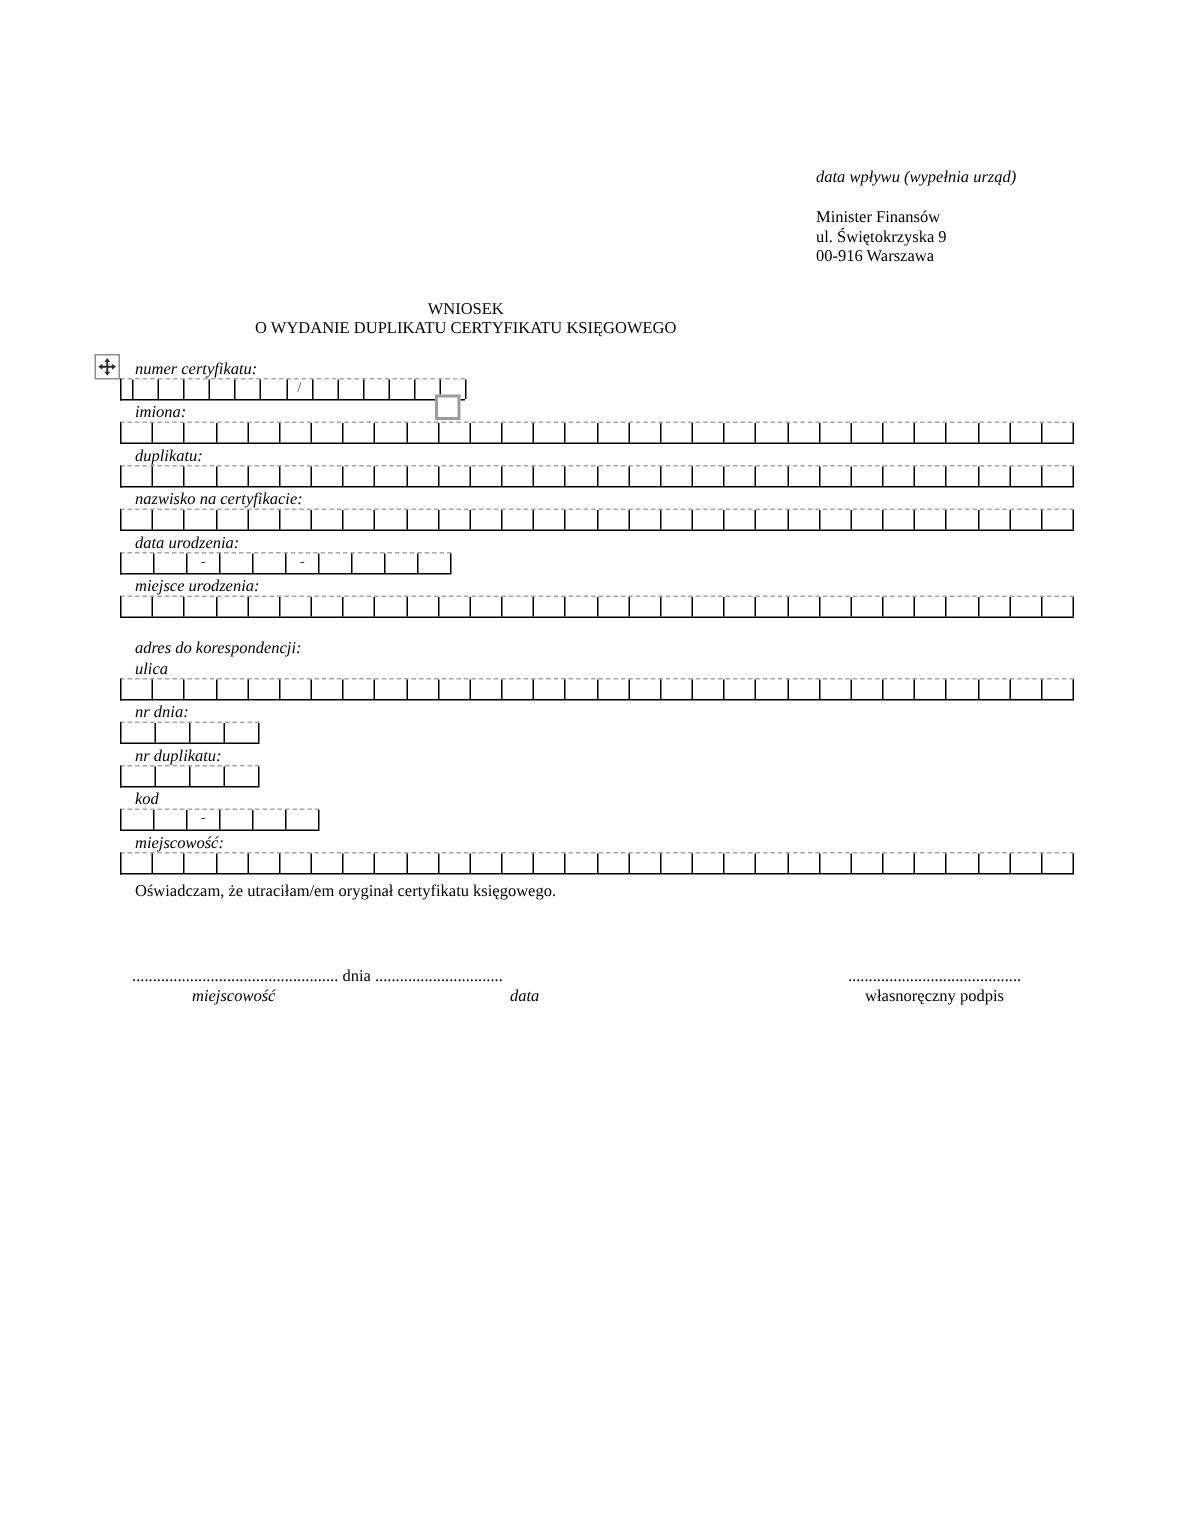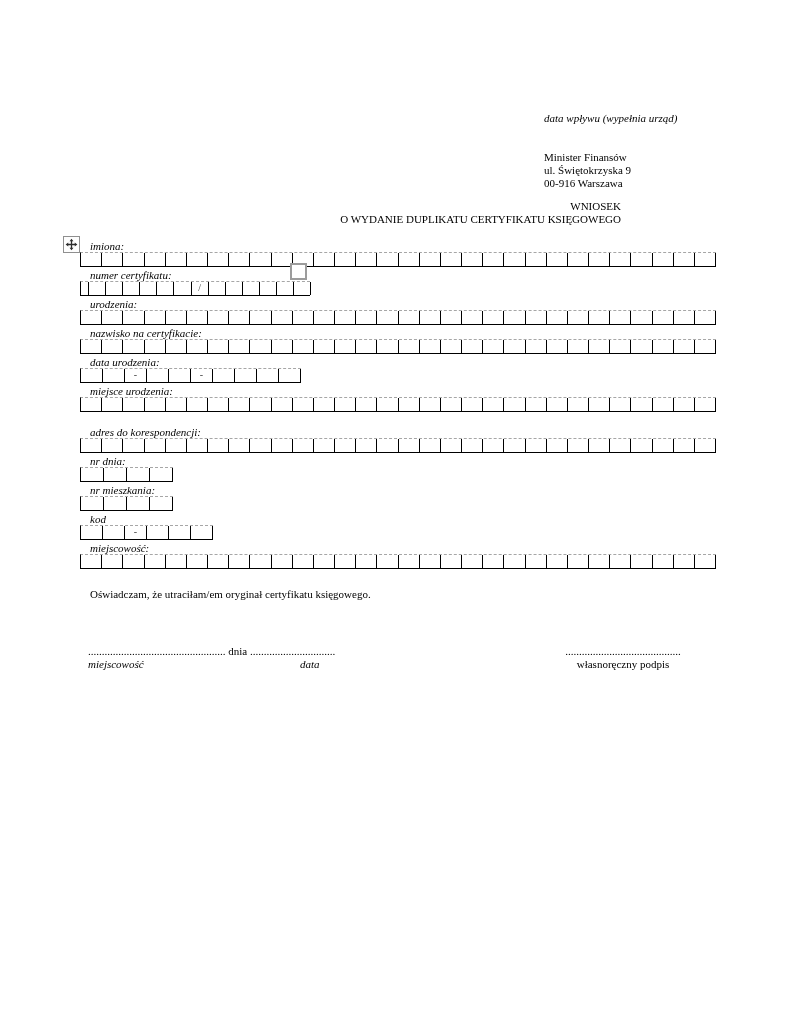--- a/index.html
+++ b/index.html
@@ -4,22 +4,22 @@
 <style>
   * { margin:0; padding:0; box-sizing:border-box; }
   html,body { background:#ffffff; }
   body {
     position:relative; width:785px; height:1012px;
     font-family:"Liberation Serif", serif; color:#000;
     overflow:hidden;
   }
   .header-right { position:absolute; left:544px; top:112px; font-size:11px; line-height:13px; }
   .hdr-note { font-style:italic; }
-  .addressee { margin-top:26px; }
-  .title-block { position:absolute; left:0; top:200px; width:621px; text-align:right; font-size:11px; line-height:13px; }
+  .addressee { margin-top:14px; }
+  .title-block { position:absolute; left:0; top:200px; width:621px; text-align:center; font-size:11px; line-height:13px; }
   .form { position:absolute; left:80px; top:238px; width:636px; }
   .move-handle {
     position:absolute; left:-17px; top:-2px; width:17px; height:17px;
     border:1px solid #8f8f8f; background:#fdfdfd;
     display:flex; align-items:center; justify-content:center; cursor:move;
   }
   .flabel { font-style:italic; font-size:11px; line-height:12px; padding-left:10px; margin-top:2px; white-space:nowrap; }
   .addr-label { margin-top:14px; }
   .boxrow {
     display:flex; height:15px;
@@ -40,21 +40,21 @@
   .row-nr .cell { flex:0 0 23px; }
   .row-kod { width:133px; }
   .row-kod .cell { flex:0 0 22px; }
   .stray-box {
     position:absolute; left:290px; top:263px; width:17px; height:17px;
     border:2px solid #9c9c9c; background:#fff; z-index:3;
   }
   .declaration { position:absolute; left:90px; top:587px; font-size:11px; line-height:14px; }
   .signature { position:absolute; left:0; top:645px; width:785px; font-size:11px; line-height:13px; }
   .sig-left { position:absolute; left:88px; top:0; white-space:nowrap; }
-  .sig-labels { position:relative; font-style:italic; height:13px; }
+  .sig-labels { position:relative; font-style:italic; height:13px;margin-left:40px; }
   .sig-date-label { position:absolute; left:212px; }
   .sig-right { position:absolute; left:558px; top:0; width:130px; text-align:center; white-space:nowrap; overflow:hidden; }
   .sig-right .sig-label { }
 </style>
 </head>
 <body>
 
 <div class="header-right">
   <div class="hdr-note">data wpływu (wypełnia urząd)</div>
   <div class="addressee">
@@ -70,77 +70,77 @@
 </div>
 
 <div class="form">
   <div class="move-handle">
     <svg width="13" height="13" viewBox="0 0 20 20" aria-hidden="true">
       <path d="M10 1 L13 5 L11 5 L11 9 L15 9 L15 7 L19 10 L15 13 L15 11 L11 11 L11 15 L13 15 L10 19 L7 15 L9 15 L9 11 L5 11 L5 13 L1 10 L5 7 L5 9 L9 9 L9 5 L7 5 Z" fill="#2b2b2b"></path>
     </svg>
   </div>
 
   <div class="field">
-    <div class="flabel">imiona:</div>
-    <div class="boxrow">
-        <div class="cell"></div>
-        <div class="cell"></div>
-        <div class="cell"></div>
-        <div class="cell"></div>
-        <div class="cell"></div>
-        <div class="cell"></div>
-        <div class="cell"></div>
-        <div class="cell"></div>
-        <div class="cell"></div>
-        <div class="cell"></div>
-        <div class="cell"></div>
-        <div class="cell"></div>
-        <div class="cell"></div>
-        <div class="cell"></div>
-        <div class="cell"></div>
-        <div class="cell"></div>
-        <div class="cell"></div>
-        <div class="cell"></div>
-        <div class="cell"></div>
-        <div class="cell"></div>
-        <div class="cell"></div>
-        <div class="cell"></div>
-        <div class="cell"></div>
-        <div class="cell"></div>
-        <div class="cell"></div>
-        <div class="cell"></div>
-        <div class="cell"></div>
-        <div class="cell"></div>
-        <div class="cell"></div>
-        <div class="cell"></div>
-      </div>
-  </div>
-
-  <div class="field">
     <div class="flabel">numer certyfikatu:</div>
     <div class="boxrow row-numer">
         <div class="cell"></div>
         <div class="cell"></div>
         <div class="cell"></div>
         <div class="cell"></div>
         <div class="cell"></div>
         <div class="cell"></div>
         <div class="cell"></div>
         <div class="cell sep">/</div>
         <div class="cell"></div>
         <div class="cell"></div>
         <div class="cell"></div>
         <div class="cell"></div>
         <div class="cell"></div>
         <div class="cell"></div>
       </div>
   </div>
 
   <div class="field">
-    <div class="flabel">urodzenia:</div>
+    <div class="flabel">imiona:</div>
+    <div class="boxrow">
+        <div class="cell"></div>
+        <div class="cell"></div>
+        <div class="cell"></div>
+        <div class="cell"></div>
+        <div class="cell"></div>
+        <div class="cell"></div>
+        <div class="cell"></div>
+        <div class="cell"></div>
+        <div class="cell"></div>
+        <div class="cell"></div>
+        <div class="cell"></div>
+        <div class="cell"></div>
+        <div class="cell"></div>
+        <div class="cell"></div>
+        <div class="cell"></div>
+        <div class="cell"></div>
+        <div class="cell"></div>
+        <div class="cell"></div>
+        <div class="cell"></div>
+        <div class="cell"></div>
+        <div class="cell"></div>
+        <div class="cell"></div>
+        <div class="cell"></div>
+        <div class="cell"></div>
+        <div class="cell"></div>
+        <div class="cell"></div>
+        <div class="cell"></div>
+        <div class="cell"></div>
+        <div class="cell"></div>
+        <div class="cell"></div>
+      </div>
+  </div>
+
+  <div class="field">
+    <div class="flabel">duplikatu:</div>
     <div class="boxrow">
         <div class="cell"></div>
         <div class="cell"></div>
         <div class="cell"></div>
         <div class="cell"></div>
         <div class="cell"></div>
         <div class="cell"></div>
         <div class="cell"></div>
         <div class="cell"></div>
         <div class="cell"></div>
@@ -252,20 +252,21 @@
         <div class="cell"></div>
         <div class="cell"></div>
         <div class="cell"></div>
         <div class="cell"></div>
       </div>
   </div>
 
   <div class="flabel addr-label">adres do korespondencji:</div>
 
   <div class="field">
+    <div class="flabel">ulica</div>
     <div class="boxrow">
         <div class="cell"></div>
         <div class="cell"></div>
         <div class="cell"></div>
         <div class="cell"></div>
         <div class="cell"></div>
         <div class="cell"></div>
         <div class="cell"></div>
         <div class="cell"></div>
         <div class="cell"></div>
@@ -297,21 +298,21 @@
     <div class="flabel">nr dnia:</div>
     <div class="boxrow row-nr">
         <div class="cell"></div>
         <div class="cell"></div>
         <div class="cell"></div>
         <div class="cell"></div>
       </div>
   </div>
 
   <div class="field">
-    <div class="flabel">nr mieszkania:</div>
+    <div class="flabel">nr duplikatu:</div>
     <div class="boxrow row-nr">
         <div class="cell"></div>
         <div class="cell"></div>
         <div class="cell"></div>
         <div class="cell"></div>
       </div>
   </div>
 
   <div class="field">
     <div class="flabel">kod</div>

